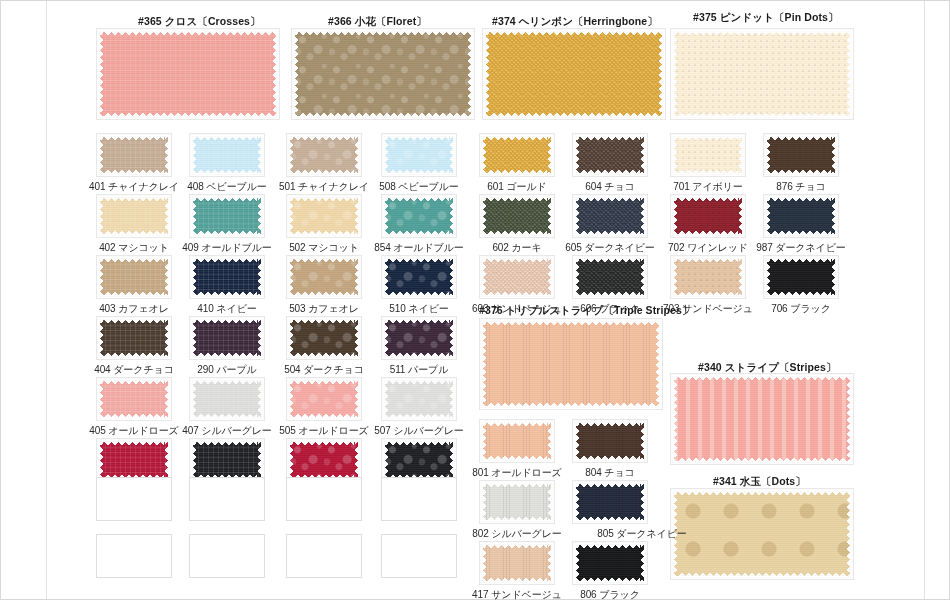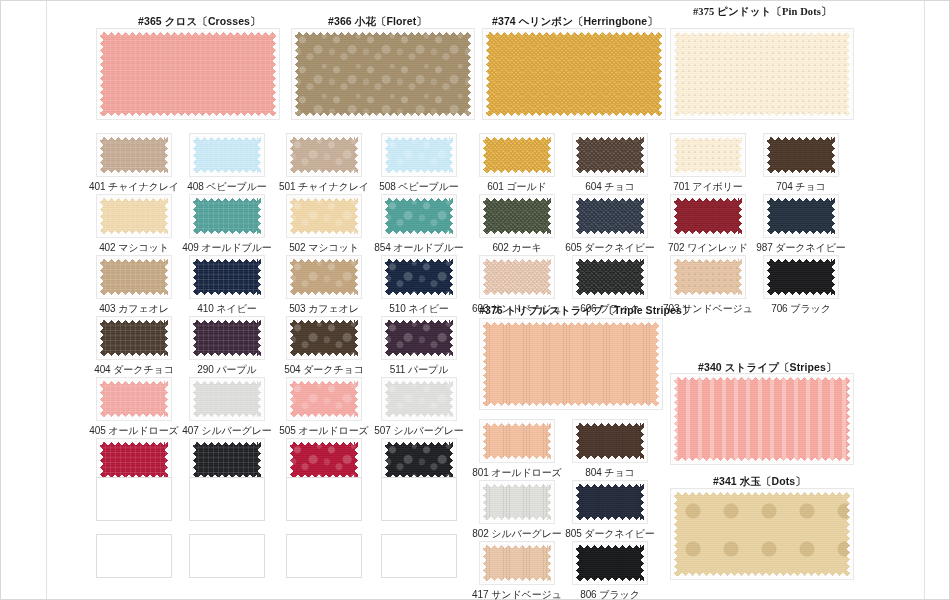--- a/index.html
+++ b/index.html
@@ -128,21 +128,21 @@
       <div class="sec-title" style="left: 327px; top: 14px;">#366 小花〔Floret〕</div>
       <div class="swatch hero" style="left: 290px; top: 27px;">
         <div class="fab" style="--c: #a48f6c; --pat: radial-gradient(circle at 22% 26%, rgba(255,255,255,.22) 0 3px, transparent 4px),radial-gradient(circle at 68% 58%, rgba(255,255,255,.20) 0 4px, transparent 5px),radial-gradient(circle at 44% 82%, rgba(255,255,255,.18) 0 3px, transparent 4px),radial-gradient(circle at 86% 14%, rgba(255,255,255,.16) 0 2px, transparent 3px),radial-gradient(circle at 8% 66%, rgba(255,255,255,.14) 0 3px, transparent 4px); --pats: 34px 30px, 34px 30px, 34px 30px, 34px 30px, 34px 30px;"></div>
         <div class="grain"></div>
       </div>
       <div class="sec-title" style="left: 491px; top: 14px;">#374 ヘリンボン〔Herringbone〕</div>
       <div class="swatch hero" style="left: 481px; top: 27px;">
         <div class="fab" style="--c: #e5ab36; --pat: repeating-linear-gradient(45deg, rgba(255,255,255,.09) 0 1.5px, rgba(0,0,0,.05) 1.5px 3px),repeating-linear-gradient(-45deg, rgba(255,255,255,.07) 0 1.5px, rgba(0,0,0,.04) 1.5px 3px); --pats: 12px 12px, 12px 12px;"></div>
         <div class="grain"></div>
       </div>
-      <div class="sec-title" style="left: 692px; top: 4px; font-family: Liberation Serif, serif;">#375 ピンドット〔Pin Dots〕</div>
+      <div class="sec-title" style="left: 692px; top: 10px;">#375 ピンドット〔Pin Dots〕</div>
       <div class="swatch hero" style="left: 669px; top: 27px;">
         <div class="fab" style="--c: #fdf0d8; --pat: radial-gradient(circle, rgba(0,0,0,.07) 0 .8px, transparent 1.2px); --pats: 6px 6px;"></div>
         <div class="grain"></div>
       </div>
       <div class="sec-title" style="left: 478px; top: 303px;">#376 トリプルストライプ〔Triple Stripes〕</div>
       <div class="swatch hero" style="left: 478px; top: 317px;">
         <div class="fab" style="--c: #f3bfa0; --pat: repeating-linear-gradient(90deg, rgba(0,0,0,.07) 0 1px, rgba(0,0,0,0) 1px 3px,rgba(0,0,0,.07) 3px 4px, rgba(0,0,0,0) 4px 6px, rgba(0,0,0,.07) 6px 7px, rgba(0,0,0,0) 7px 20px); --pats: auto;"></div>
         <div class="grain"></div>
       </div>
       <div class="sec-title" style="left: 697px; top: 360px;">#340 ストライプ〔Stripes〕</div>
@@ -327,21 +327,21 @@
       <div class="sw-label" style="left: 659px; top: 240px; width: 96px;">702 ワインレッド</div>
       <div class="swatch small" style="left: 669px; top: 254px;">
         <div class="fab" style="--c: #e6c4a4; --pat: radial-gradient(circle, rgba(0,0,0,.07) 0 .8px, transparent 1.2px); --pats: 6px 6px;"></div>
         <div class="grain"></div>
       </div>
       <div class="sw-label" style="left: 659px; top: 301px; width: 96px;">703 サンドベージュ</div>
       <div class="swatch small" style="left: 762px; top: 132px;">
         <div class="fab" style="--c: #4b3729; --pat: radial-gradient(circle, rgba(0,0,0,.07) 0 .8px, transparent 1.2px); --pats: 6px 6px;"></div>
         <div class="grain"></div>
       </div>
-      <div class="sw-label" style="left: 752px; top: 179px; width: 96px;">704 チョコ</div>
+      <div class="sw-label" style="left: 752px; top: 179px; width: 96px;">876 チョコ</div>
       <div class="swatch small" style="left: 762px; top: 193px;">
         <div class="fab" style="--c: #25303f; --pat: radial-gradient(circle, rgba(0,0,0,.07) 0 .8px, transparent 1.2px); --pats: 6px 6px;"></div>
         <div class="grain"></div>
       </div>
       <div class="sw-label" style="left: 752px; top: 240px; width: 96px;">987 ダークネイビー</div>
       <div class="swatch small" style="left: 762px; top: 254px;">
         <div class="fab" style="--c: #19191b; --pat: radial-gradient(circle, rgba(0,0,0,.07) 0 .8px, transparent 1.2px); --pats: 6px 6px;"></div>
         <div class="grain"></div>
       </div>
       <div class="sw-label" style="left: 752px; top: 301px; width: 96px;">706 ブラック</div>
@@ -362,21 +362,21 @@
       <div class="sw-label" style="left: 468px; top: 587px; width: 96px;">417 サンドベージュ</div>
       <div class="swatch small" style="left: 571px; top: 418px;">
         <div class="fab" style="--c: #4a352a; --pat: repeating-linear-gradient(90deg, rgba(0,0,0,.07) 0 1px, rgba(0,0,0,0) 1px 3px,rgba(0,0,0,.07) 3px 4px, rgba(0,0,0,0) 4px 6px, rgba(0,0,0,.07) 6px 7px, rgba(0,0,0,0) 7px 20px); --pats: auto;"></div>
         <div class="grain"></div>
       </div>
       <div class="sw-label" style="left: 561px; top: 465px; width: 96px;">804 チョコ</div>
       <div class="swatch small" style="left: 571px; top: 479px;">
         <div class="fab" style="--c: #22293a; --pat: repeating-linear-gradient(90deg, rgba(0,0,0,.07) 0 1px, rgba(0,0,0,0) 1px 3px,rgba(0,0,0,.07) 3px 4px, rgba(0,0,0,0) 4px 6px, rgba(0,0,0,.07) 6px 7px, rgba(0,0,0,0) 7px 20px); --pats: auto;"></div>
         <div class="grain"></div>
       </div>
-      <div class="sw-label" style="left: 561px; top: 526px; width: 96px;">805 ダークネイビー</div>
+      <div class="sw-label" style="left: 593px; top: 526px; width: 96px;">805 ダークネイビー</div>
       <div class="swatch small" style="left: 571px; top: 540px;">
         <div class="fab" style="--c: #161719; --pat: repeating-linear-gradient(90deg, rgba(0,0,0,.07) 0 1px, rgba(0,0,0,0) 1px 3px,rgba(0,0,0,.07) 3px 4px, rgba(0,0,0,0) 4px 6px, rgba(0,0,0,.07) 6px 7px, rgba(0,0,0,0) 7px 20px); --pats: auto;"></div>
         <div class="grain"></div>
       </div>
       <div class="sw-label" style="left: 561px; top: 587px; width: 96px;">806 ブラック</div>
     </div>
 
 
 </div>
 

